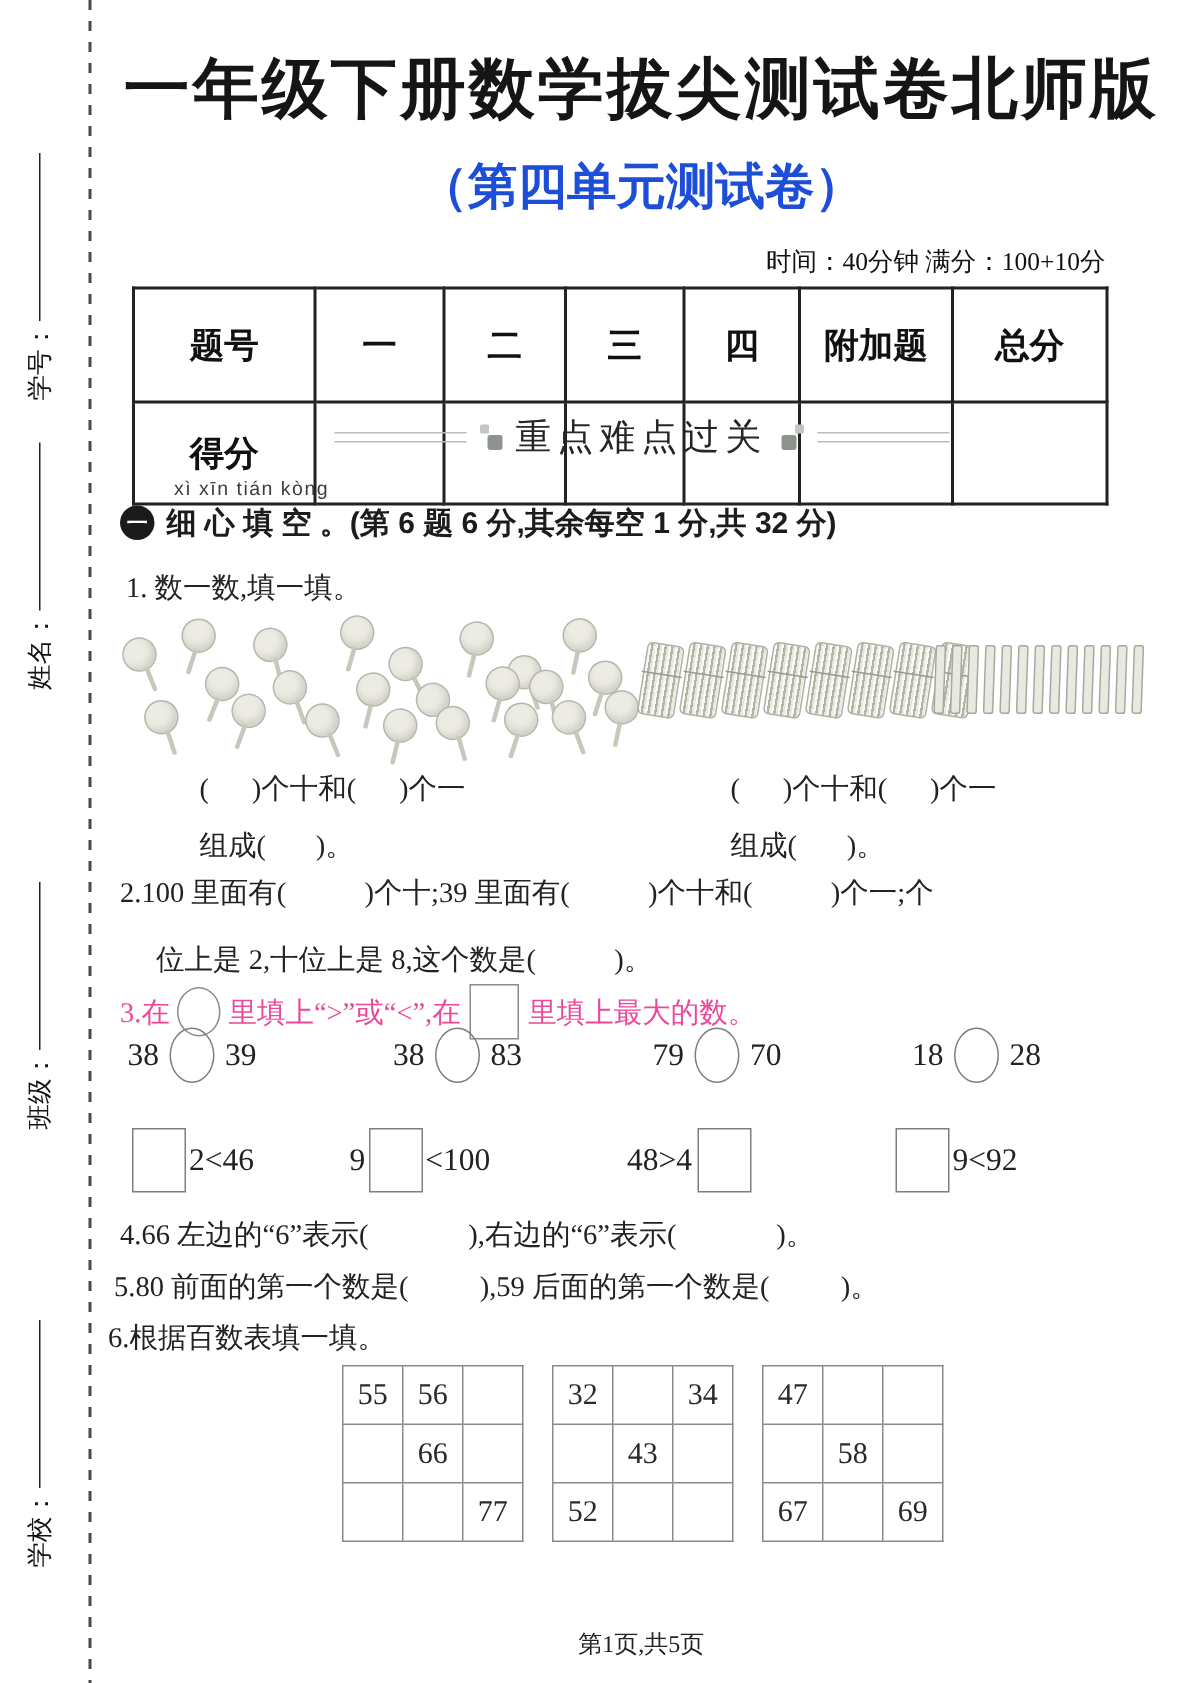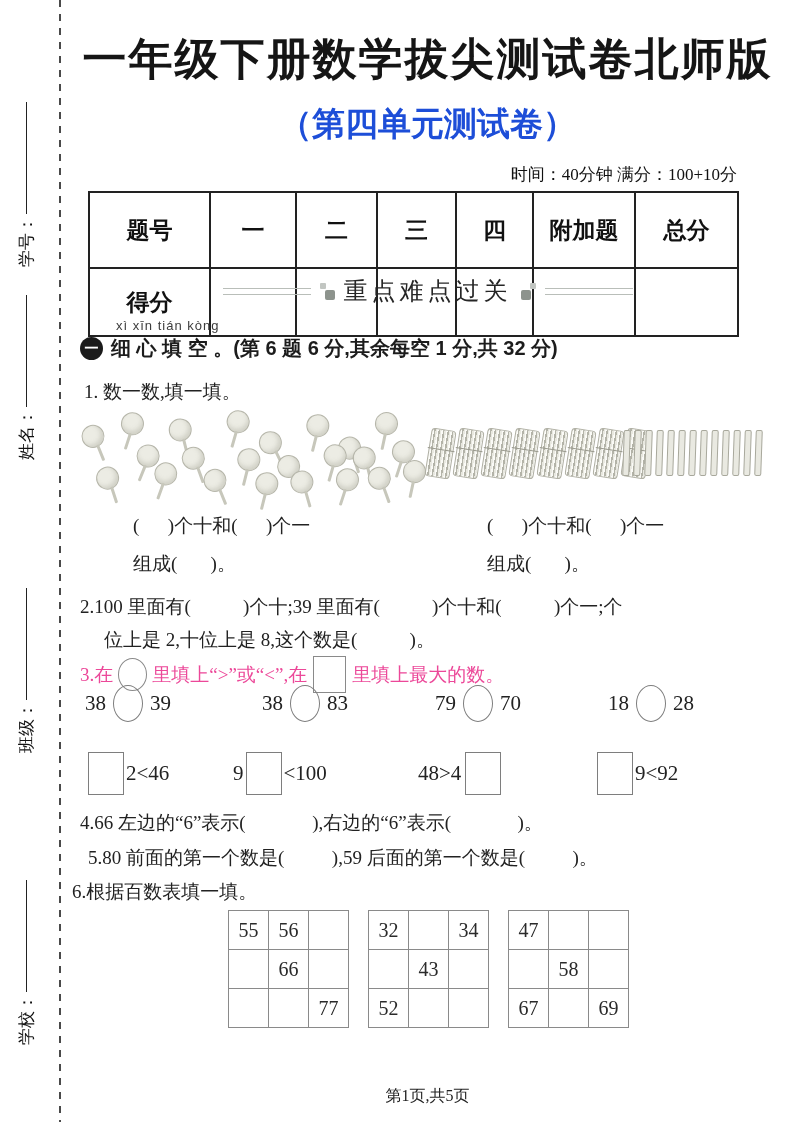--- a/index.html
+++ b/index.html
@@ -288,21 +288,21 @@
       <div class="single-stick"></div>
       <div class="single-stick"></div>
       <div class="single-stick"></div>
     </div>
 
   <div class="qtext" style="left:133px; top:513px;">(      )个十和(      )个一</div>
   <div class="qtext" style="left:133px; top:551px;">组成(       )。</div>
   <div class="qtext" style="left:487px; top:513px;">(      )个十和(      )个一</div>
   <div class="qtext" style="left:487px; top:551px;">组成(       )。</div>
 
-  <div class="qtext" style="left:80px; top:594px;">2.100 里面有(           )个十;39 里面有(           )个十和(           )个一;个</div>
+  <div class="qtext" style="left:80px; top:582px;">2.100 里面有(           )个十;39 里面有(           )个十和(           )个一;个</div>
   <div class="qtext" style="left:104px; top:627px;">位上是 2,十位上是 8,这个数是(           )。</div>
 
   <div class="q3-line">
     <span>3.在</span>
     <span class="q3-circle"></span>
     <span>里填上“&gt;”或“&lt;”,在</span>
     <span class="q3-box"></span>
     <span>里填上最大的数。</span>
   </div>
   <div class="cmp-row" id="cmp-row1" style="top:685px;padding-left:22px;">
@@ -341,21 +341,21 @@
         <span>48&gt;4</span>
         <span class="cmp-box"></span>
       </div>
       <div class="cmp-item" style="left: 597px; gap: 2px;">
         <span class="cmp-box"></span>
         <span>9&lt;92</span>
       </div>
     </div>
 
   <div class="qtext" style="left:80px; top:810px;">4.66 左边的“6”表示(              ),右边的“6”表示(              )。</div>
-  <div class="qtext" style="left:88px; top:845px;">5.80 前面的第一个数是(          ),59 后面的第一个数是(          )。</div>
+  <div class="qtext" style="left:76px; top:845px;">5.80 前面的第一个数是(          ),59 后面的第一个数是(          )。</div>
   <div class="qtext" style="left:72px; top:879px;">6.根据百数表填一填。</div>
   <div class="grids" id="grids">
       <table class="hgrid">
         <tbody>
           <tr>
             <td>55</td>
             <td>56</td>
             <td></td>
           </tr>
           <tr>

